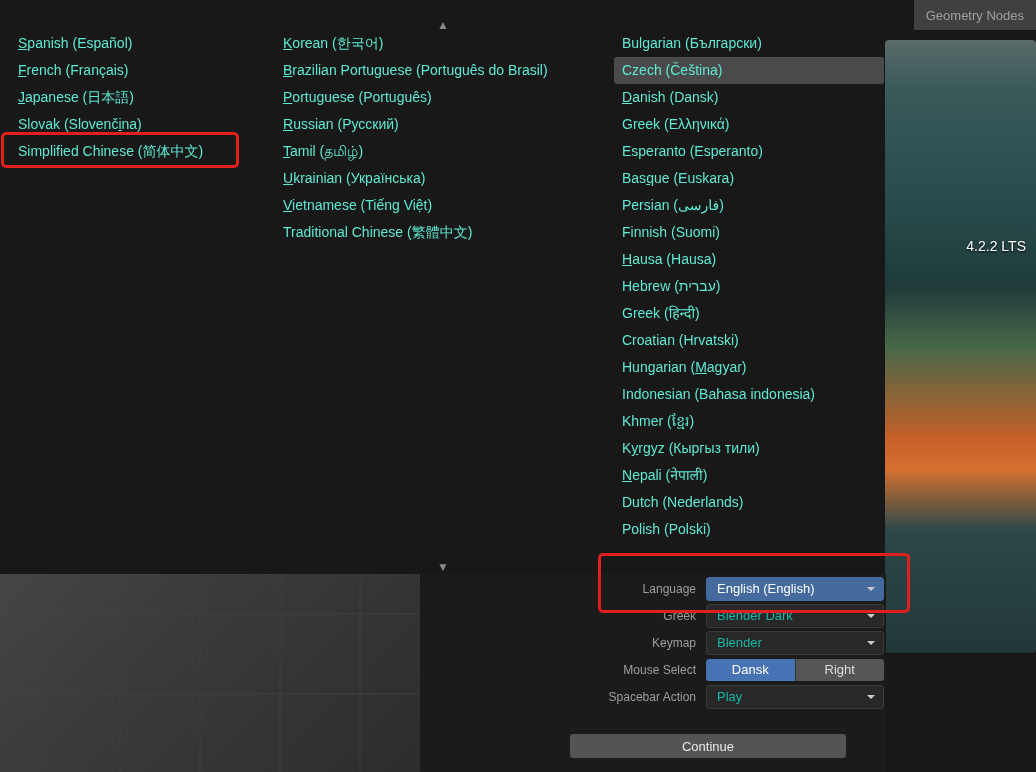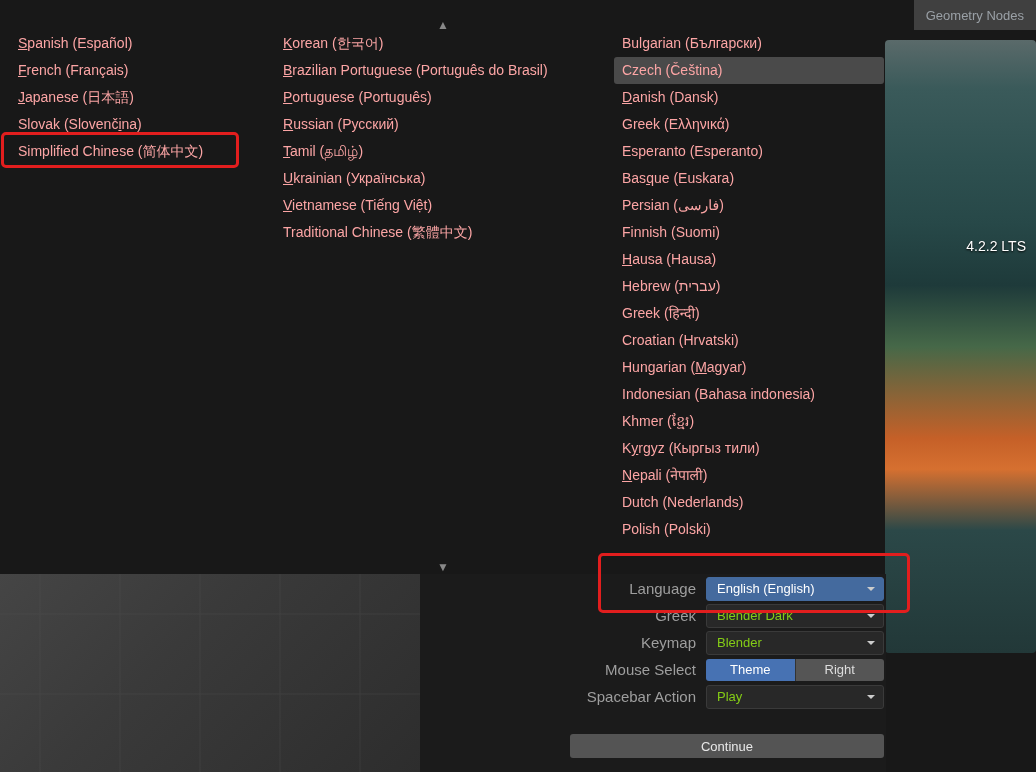--- a/index.html
+++ b/index.html
@@ -5,40 +5,40 @@
 html,body{margin:0;padding:0;width:1036px;height:772px;background:#181818;font-family:sans-serif;font-size:14px;color:#ddd;overflow:hidden}
 .tab-bar{position:absolute;right:0;top:0;height:30px;display:flex;align-items:center;gap:12px;padding:0 12px;background:#404040}
 .tab-bar span{color:#9aa0a6;font-size:13px}
 .arrow-up{position:absolute;left:437px;top:18px;color:#888;font-size:12px}
 .arrow-down{position:absolute;left:437px;top:560px;color:#888;font-size:12px}
 .lang-columns{position:absolute;left:0;top:30px;width:885px;height:535px;display:flex}
 .col{flex:0 0 auto;padding-top:0}
 .col1{width:265px;padding-left:10px}
 .col2{width:339px;padding-left:0}
 .col3{width:270px;padding-left:0}
-.lang-item{height:27px;line-height:27px;padding:0 8px;color:#fca5a5;font-size:14px;cursor:pointer;white-space:nowrap}
+.lang-item{height:27px;line-height:27px;padding:0 8px;color:#5eead4;font-size:14px;cursor:pointer;white-space:nowrap}
 .lang-item .ul{text-decoration:underline}
 .lang-item.highlighted{background:#4a4a4a;border-radius:3px}
 .redbox1{position:absolute;left:1px;top:132px;width:232px;height:30px;border:3px solid #e21e1e;border-radius:5px;pointer-events:none}
 .redbox2{position:absolute;left:598px;top:553px;width:306px;height:54px;border:3px solid #e21e1e;border-radius:5px;pointer-events:none}
 .img-panel{position:absolute;right:0;top:40px;width:151px;height:613px;background:linear-gradient(180deg,#5a6a6a 0,#3a5a5a 8%,#2e5050 20%,#274848 30%,#1e3a3a 40%,#466848 50%,#c56028 65%,#d67030 70%,#2b4848 80%,#223838 100%);border-radius:4px}
 .img-panel .ver{position:absolute;right:10px;top:198px;color:#fff;font-size:14px;text-shadow:0 1px 2px #000}
 .viewport{position:absolute;left:0;top:574px;width:420px;height:198px;background:linear-gradient(135deg,#454545 0,#3a3a3a 40%,#2d2d2d 100%)}
 .viewport::after{content:"";position:absolute;inset:0;background-image:linear-gradient(0deg,transparent 0,transparent 49%,#555 50%,transparent 51%),linear-gradient(90deg,transparent 0,transparent 49%,#555 50%,transparent 51%);background-size:80px 80px;opacity:.4}
 .settings{position:absolute;left:570px;top:575px;width:314px}
 .setting-row{display:flex;align-items:center;height:27px;margin-bottom:0}
-.setting-label{flex:0 0 126px;text-align:right;color:#9e9e9e;font-size:15px;padding-right:10px}
-.dropdown{flex:1;height:22px;background:#282828;border:1px solid #3a3a3a;border-radius:3px;display:flex;align-items:center;padding:0 10px;position:relative;color:#84cc16;font-size:13px}
+.setting-label{flex:0 0 126px;text-align:right;color:#9e9e9e;font-size:12px;padding-right:10px}
+.dropdown{flex:1;height:22px;background:#282828;border:1px solid #3a3a3a;border-radius:3px;display:flex;align-items:center;padding:0 10px;position:relative;color:#14b8a6;font-size:13px}
 .dropdown.active{background:#446a9e;border-color:#446a9e;color:#fff}
 .dropdown::after{content:"";position:absolute;right:8px;top:9px;border:4px solid transparent;border-top-color:#ccc}
 .toggle{flex:1;height:22px;display:flex;border-radius:3px;overflow:hidden}
 .toggle-half{flex:1;display:flex;align-items:center;justify-content:center;background:#555;color:#ddd;font-size:13px;cursor:pointer}
 .toggle-half.active{background:#4772b3;color:#fff}
 .toggle-half:first-child{border-right:1px solid #333}
-.continue-btn{position:absolute;left:570px;top:734px;width:314px;height:24px;background:#545454;border-radius:3px;display:flex;align-items:center;justify-content:center;color:#e8e8e8;font-size:13px;cursor:pointer}
+.continue-btn{position:absolute;left:570px;top:734px;width:276px;height:24px;background:#545454;border-radius:3px;display:flex;align-items:center;justify-content:center;color:#e8e8e8;font-size:13px;cursor:pointer}
 .dark-backdrop{position:absolute;left:420px;top:574px;width:466px;height:198px;background:#1b1b1b}
 </style>
 </head>
 <body>
 
 <div class="tab-bar">
   <span>Geometry Nodes</span>
 </div>
 
 <div class="arrow-up">▲</div>
@@ -110,21 +110,21 @@
   </div>
   <div class="setting-row" style="margin-top:0">
     <div class="setting-label">Keymap</div>
     <div class="dropdown">
         <span>Blender</span>
       </div>
   </div>
   <div class="setting-row">
     <div class="setting-label">Mouse Select</div>
     <div class="toggle">
-      <div class="toggle-half active">Theme</div>
+      <div class="toggle-half active">Dansk</div>
       <div class="toggle-half">Right</div>
     </div>
   </div>
   <div class="setting-row">
     <div class="setting-label">Spacebar Action</div>
     <div class="dropdown">
         <span>Play</span>
       </div>
   </div>
 </div>

